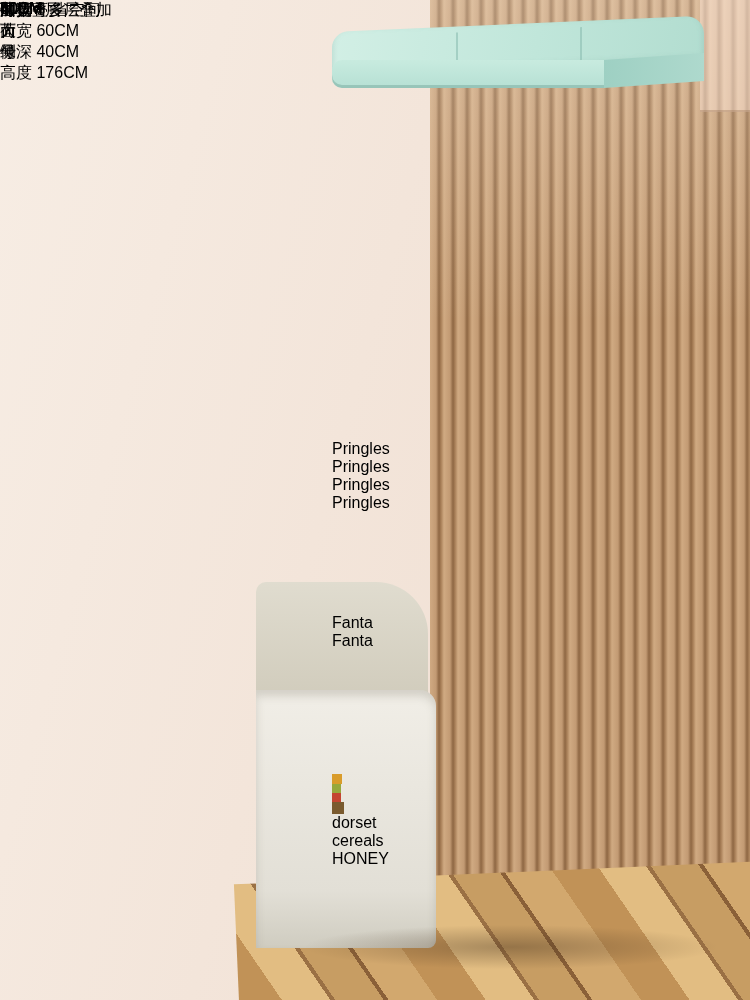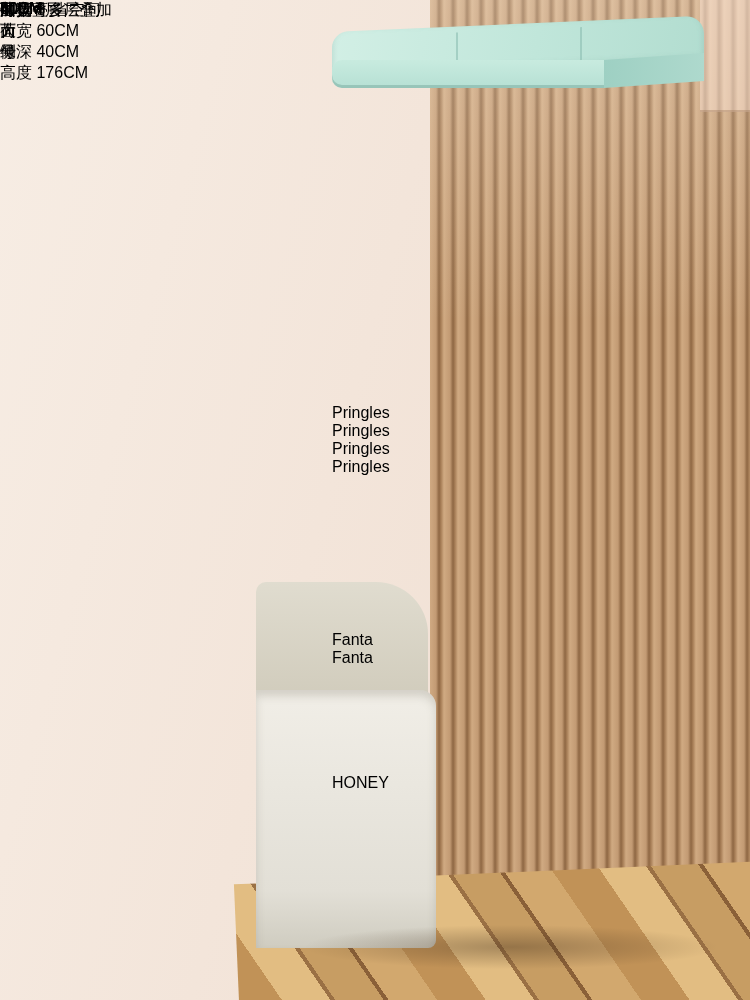--- a/index.html
+++ b/index.html
@@ -227,40 +227,40 @@
     </div>
     <div class="abs hd" style="left:95px;top:53px"></div>
     <div class="abs hd" style="left:137px;top:53px"></div>
   </div>
 
   <div class="abs side" style="top:420px;height:177px">
     <div class="abs groove"></div>
     <div class="abs panelR"></div>
     <div class="abs slot"></div>
   </div>
-  <div class="abs tier" style="top:404px;height:177px">
+  <div class="abs tier" style="top:440px;height:177px">
     <div class="abs win">
       <div class="can cg"><span class="mirror-v">Pringles</span></div>
       <div class="can cr"><span class="mirror-v">Pringles</span></div>
       <div class="can cy"><span class="mirror-v">Pringles</span></div>
       <div class="can cg"><span class="mirror-v">Pringles</span></div>
       <div class="can cb"></div>
       <div class="abs glass"></div>
       <div class="abs door-seam"></div>
     </div>
     <div class="abs hd" style="left:95px;top:52px"></div>
     <div class="abs hd" style="left:137px;top:52px"></div>
   </div>
 
   <div class="abs side" style="top:597px;height:177px">
     <div class="abs groove"></div>
     <div class="abs panelR"></div>
     <div class="abs slot"></div>
   </div>
-  <div class="abs tier" style="top:631px;height:177px">
+  <div class="abs tier" style="top:614px;height:177px">
     <div class="abs win">
       <div class="colm fanta">
         <span class="logo mirror">Fanta</span>
         <div class="fc" style="left:8px;top:56px"></div>
         <div class="fc" style="left:54px;top:58px"></div>
       </div>
       <div class="colm beer">
         <span class="logo mirror">Fanta</span>
         <div class="band"></div>
         <div class="gold"></div>
@@ -273,20 +273,30 @@
     <div class="abs hd" style="left:137px;top:52px"></div>
   </div>
 
   <div class="abs side" style="top:774px;height:176px">
     <div class="abs groove"></div>
     <div class="abs panelR"></div>
     <div class="abs slot"></div>
   </div>
   <div class="abs tier" style="top:774px;height:176px">
     <div class="abs win">
+      <div class="colm cx1">
+        <div class="dot" style="width:10px;height:10px;left:26px;top:22px;background:#d99c2b"></div>
+        <div class="dot" style="width:9px;height:9px;left:40px;top:14px;background:#97a83c"></div>
+        <div class="dot" style="width:9px;height:9px;left:38px;top:32px;background:#c44530"></div>
+        <div class="dot" style="width:12px;height:12px;left:24px;top:44px;background:#7a5a2e"></div>
+        <div class="logo">
+          <span class="mirror">dorset</span><br>
+          <span class="mirror">cereals</span>
+        </div>
+      </div>
       <div class="colm cx2"></div>
       <div class="colm cx3">
         <span class="logo">HONEY</span>
       </div>
       <div class="colm cx4">
         <div class="bot"></div>
       </div>
       <div class="abs glass"></div>
       <div class="abs door-seam"></div>
     </div>

